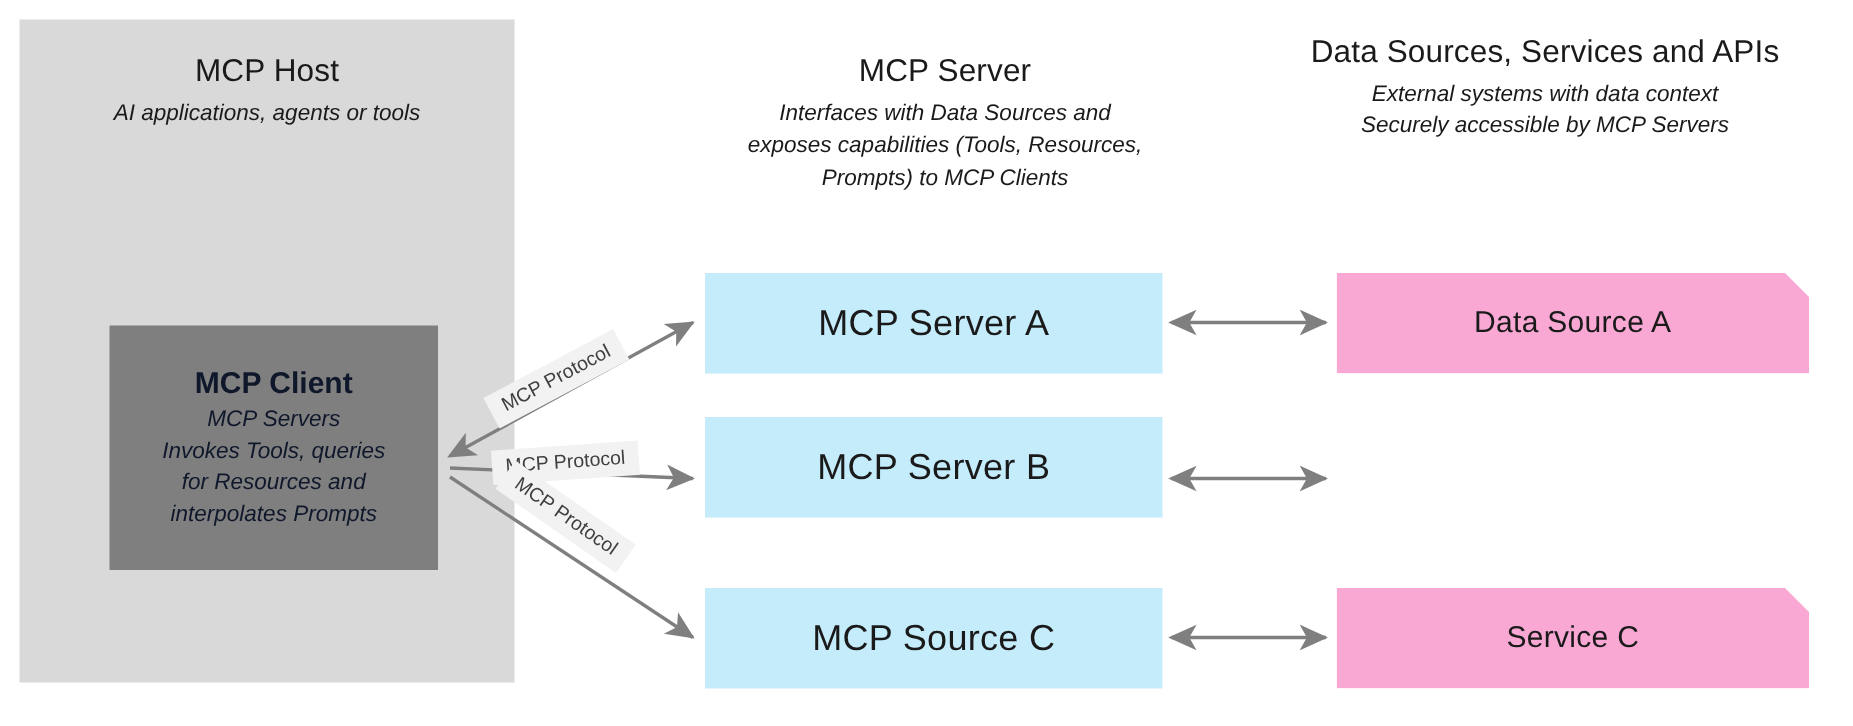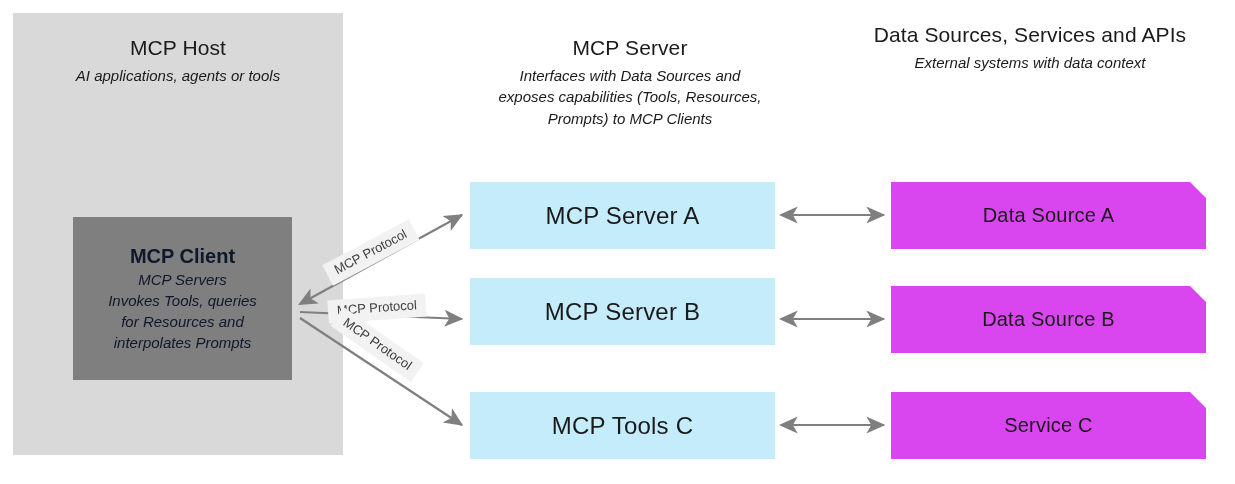--- a/index.html
+++ b/index.html
@@ -103,21 +103,21 @@
   #server-a { top: 182px; }
   #server-b { top: 278px; }
   #server-c { top: 392px; }
 
   
   .data-box {
     position: absolute;
     left: 891px;
     width: 315px;
     height: 67px;
-    background: #d946ef;
+    background: #f9a8d4;
     -webkit-clip-path: polygon(0 0, calc(100% - 16px) 0, 100% 16px, 100% 100%, 0 100%);
     clip-path: polygon(0 0, calc(100% - 16px) 0, 100% 16px, 100% 100%, 0 100%);
     display: flex;
     align-items: center;
     justify-content: center;
     font-size: 20px;
     color: #1a1a1a;
     letter-spacing: .2px;
   }
   #data-a { top: 182px; }
@@ -176,20 +176,21 @@
       <div>Interfaces with Data Sources and</div>
       <div>exposes capabilities (Tools, Resources,</div>
       <div>Prompts) to MCP Clients</div>
     </div>
   </div>
 
   <div class="col-header" id="data-header">
     <div class="col-title">Data Sources, Services and APIs</div>
     <div class="col-sub">
       <div>External systems with data context</div>
+      <div>Securely accessible by MCP Servers</div>
     </div>
   </div>
 
   <div class="client-box">
     <div class="client-title">MCP Client</div>
     <div class="client-sub">
       <div>MCP Servers</div>
       <div>Invokes Tools, queries</div>
       <div>for Resources and</div>
       <div>interpolates Prompts</div>
@@ -230,19 +231,18 @@
       <line x1="781" y1="425" x2="884" y2="425" stroke="#7f7f7f" stroke-width="2.2" marker-end="url(#arrow-end)" marker-start="url(#arrow-start)"></line>
     </g>
   </svg>
 
   <div class="proto-label" id="proto-1">MCP Protocol</div>
   <div class="proto-label" id="proto-2">MCP Protocol</div>
   <div class="proto-label" id="proto-3">MCP Protocol</div>
 
   <div class="server-box" id="server-a">MCP Server A</div>
   <div class="server-box" id="server-b">MCP Server B</div>
-  <div class="server-box" id="server-c">MCP Tools C</div>
+  <div class="server-box" id="server-c">MCP Source C</div>
 
   <div class="data-box" id="data-a">Data Source A</div>
-  <div class="data-box" id="data-b">Data Source B</div>
   <div class="data-box" id="data-c">Service C</div>
 
 </div>
 
 </body></html>

